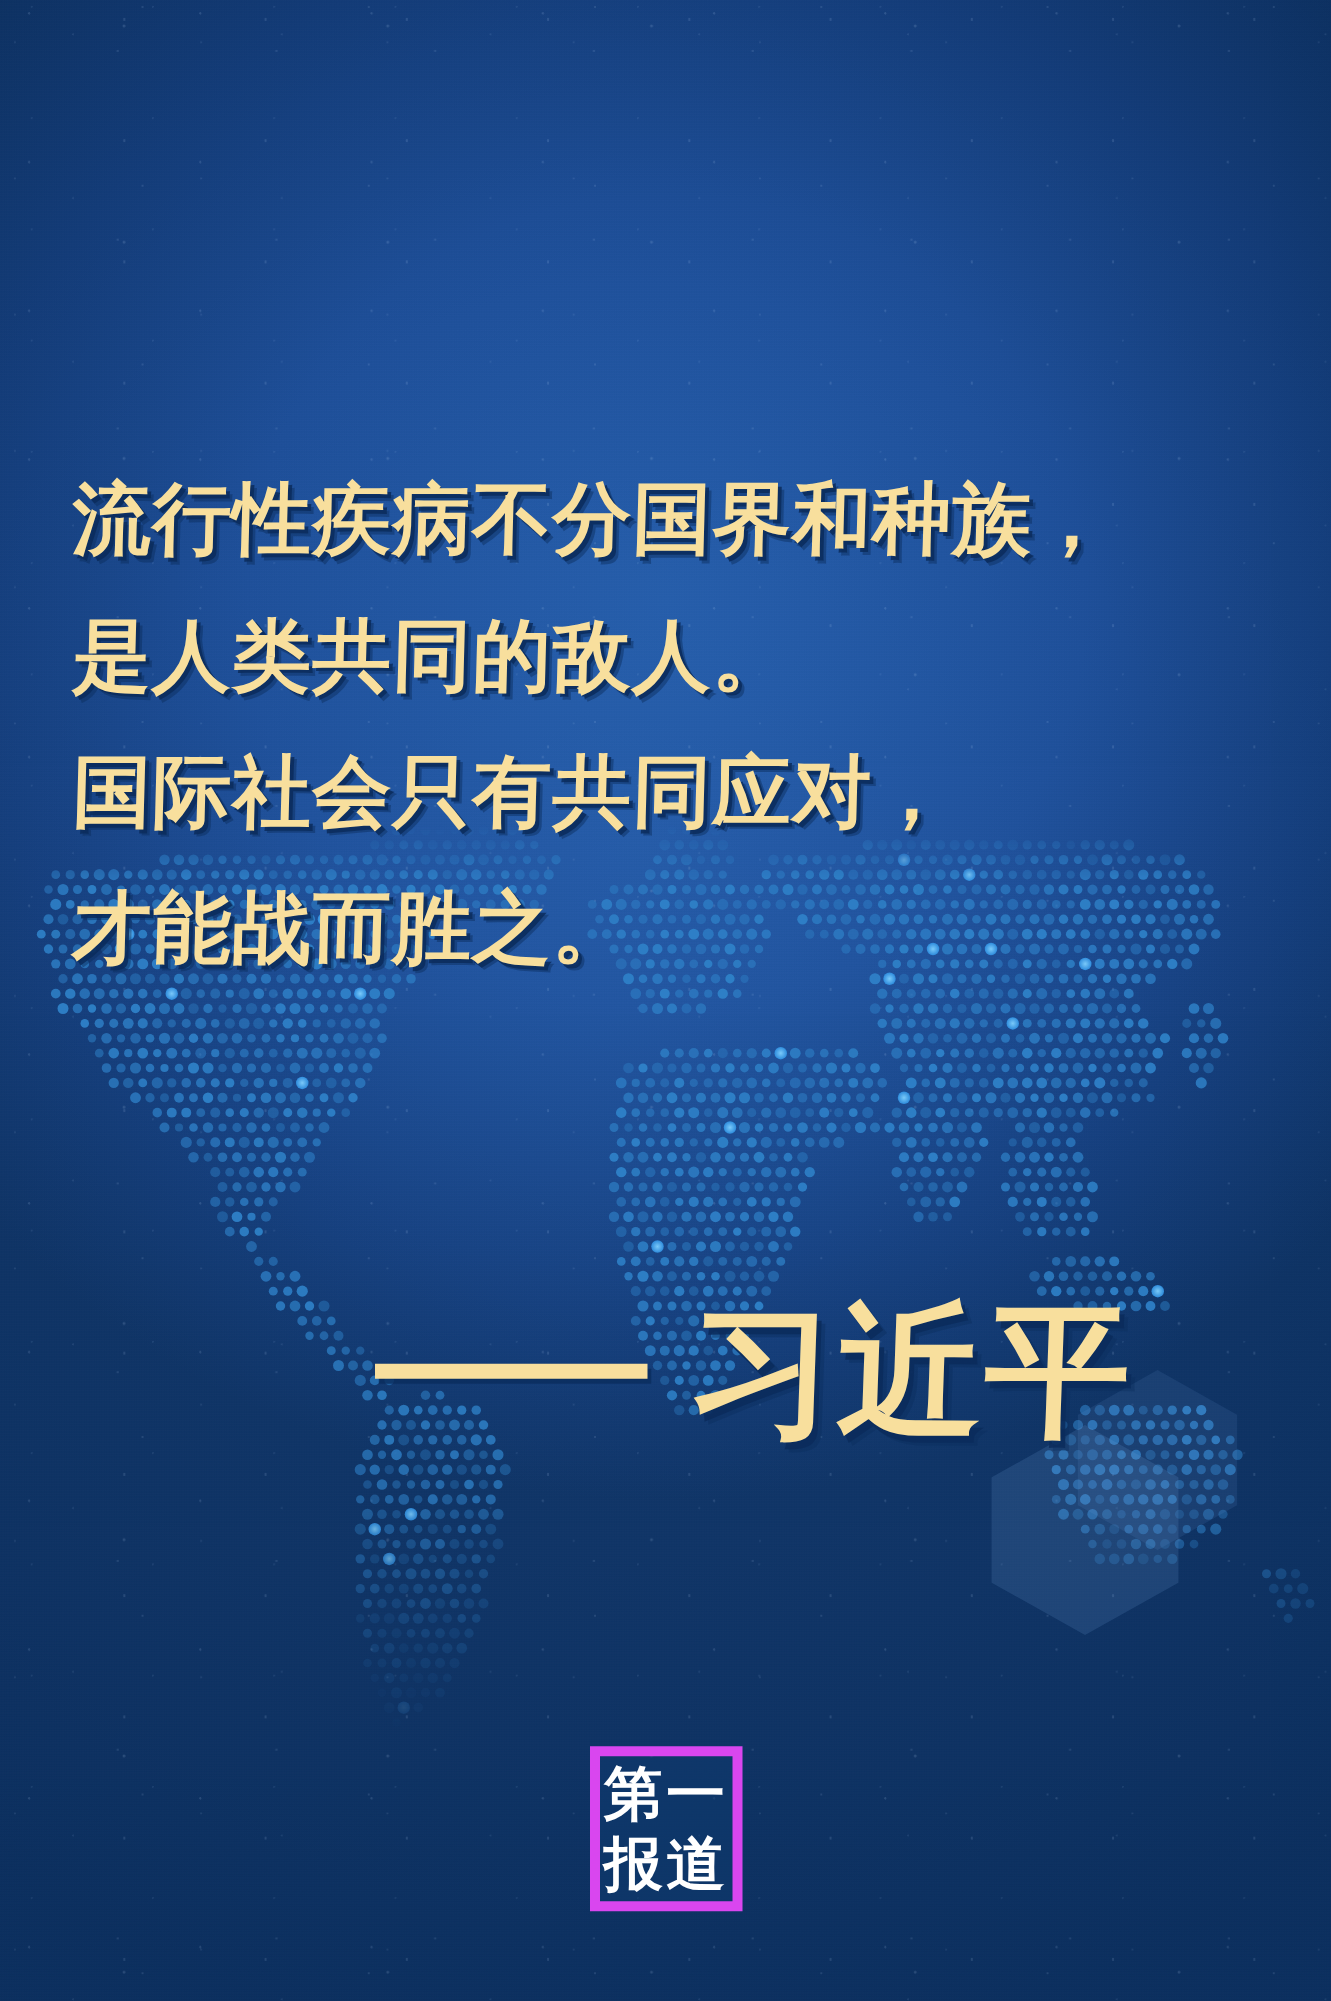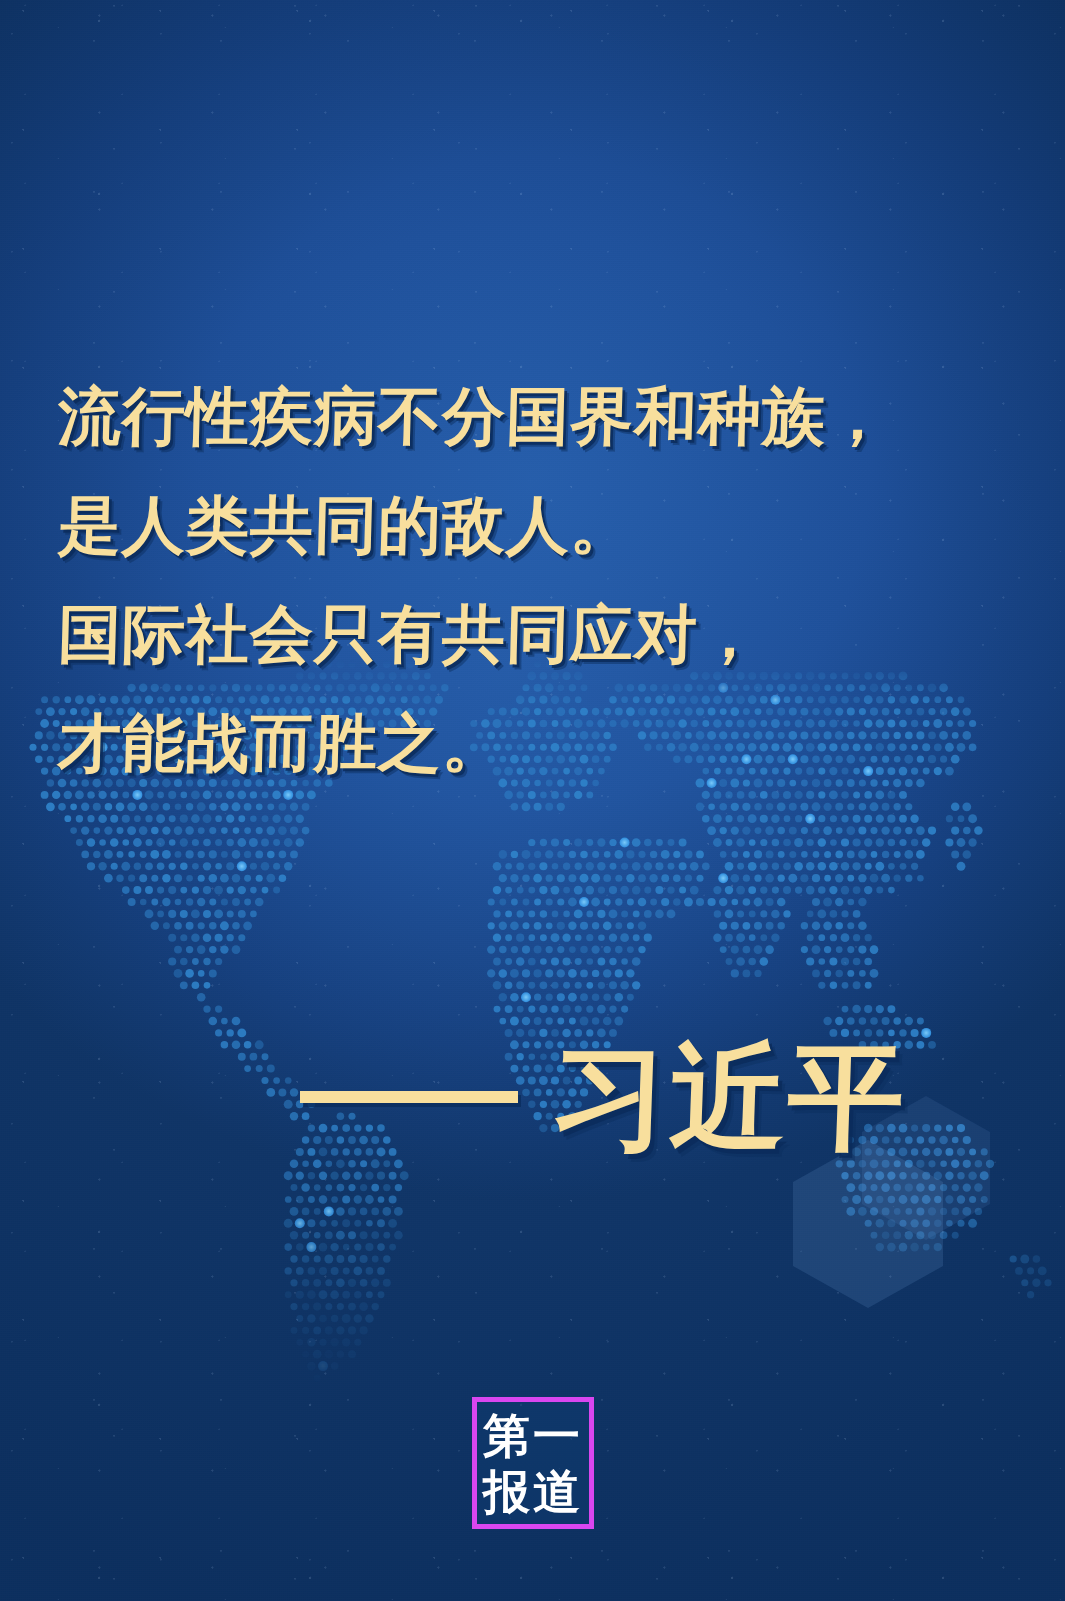--- a/index.html
+++ b/index.html
@@ -132,21 +132,21 @@
     transform-origin: left center;
   }
 
   
   #logo {
     position: absolute;
     left: 472px;
     top: 1397px;
     width: 122px;
     height: 132px;
-    border: 5px solid #d946ef;
+    border: 8px solid #d946ef;
     box-sizing: border-box;
     background: rgba(14,58,112,0.55);
     display: flex;
     flex-direction: column;
     align-items: center;
     justify-content: center;
     padding: 4px 0 2px;
   }
   .logo-row {
     color: #FFFFFF;

